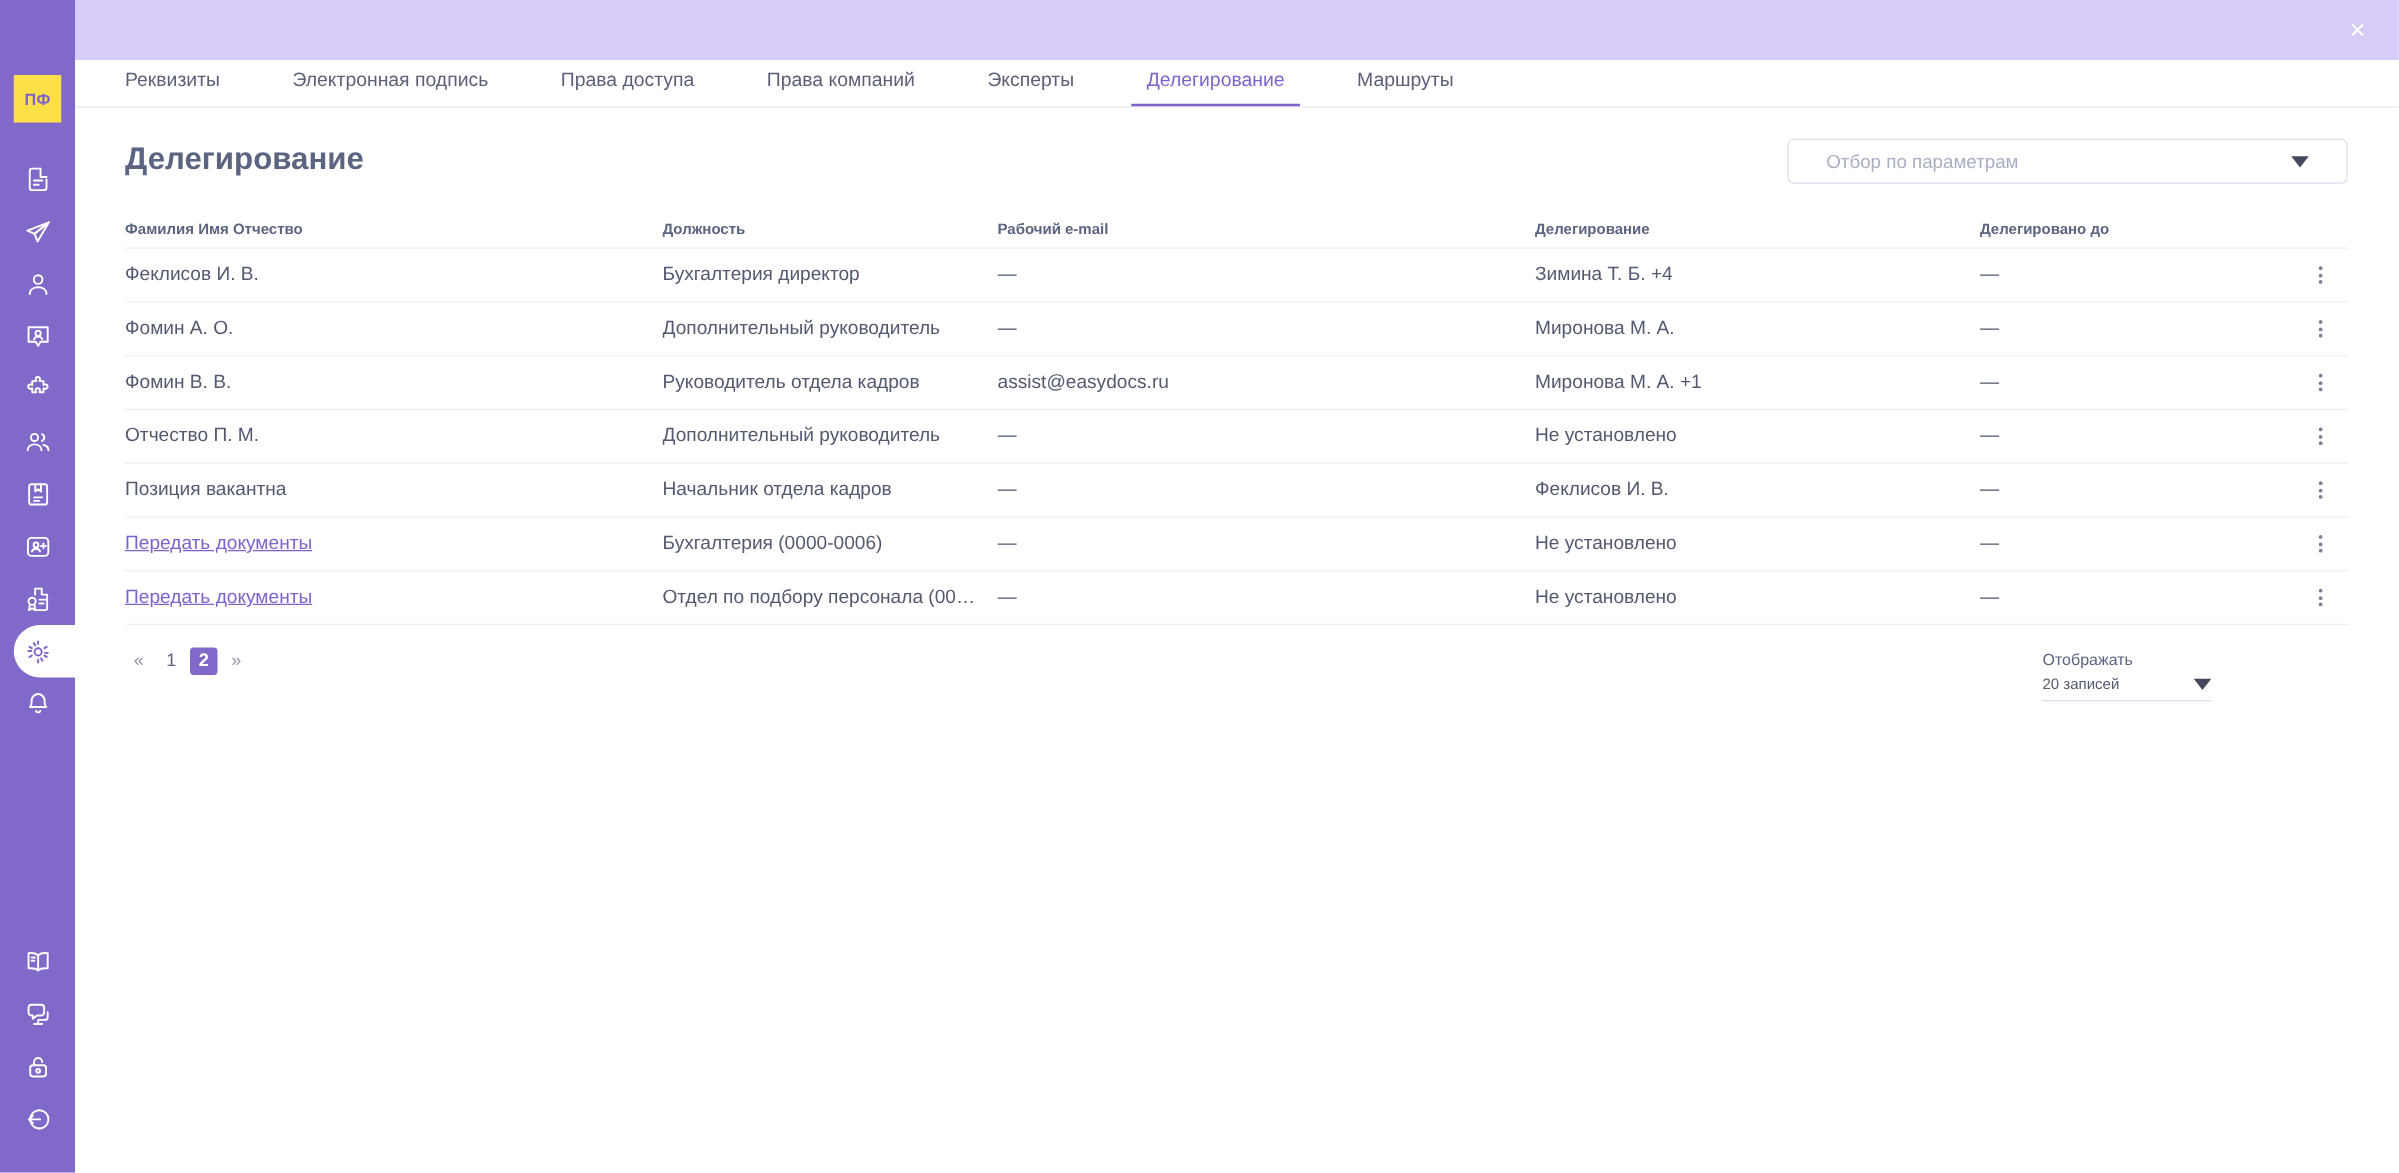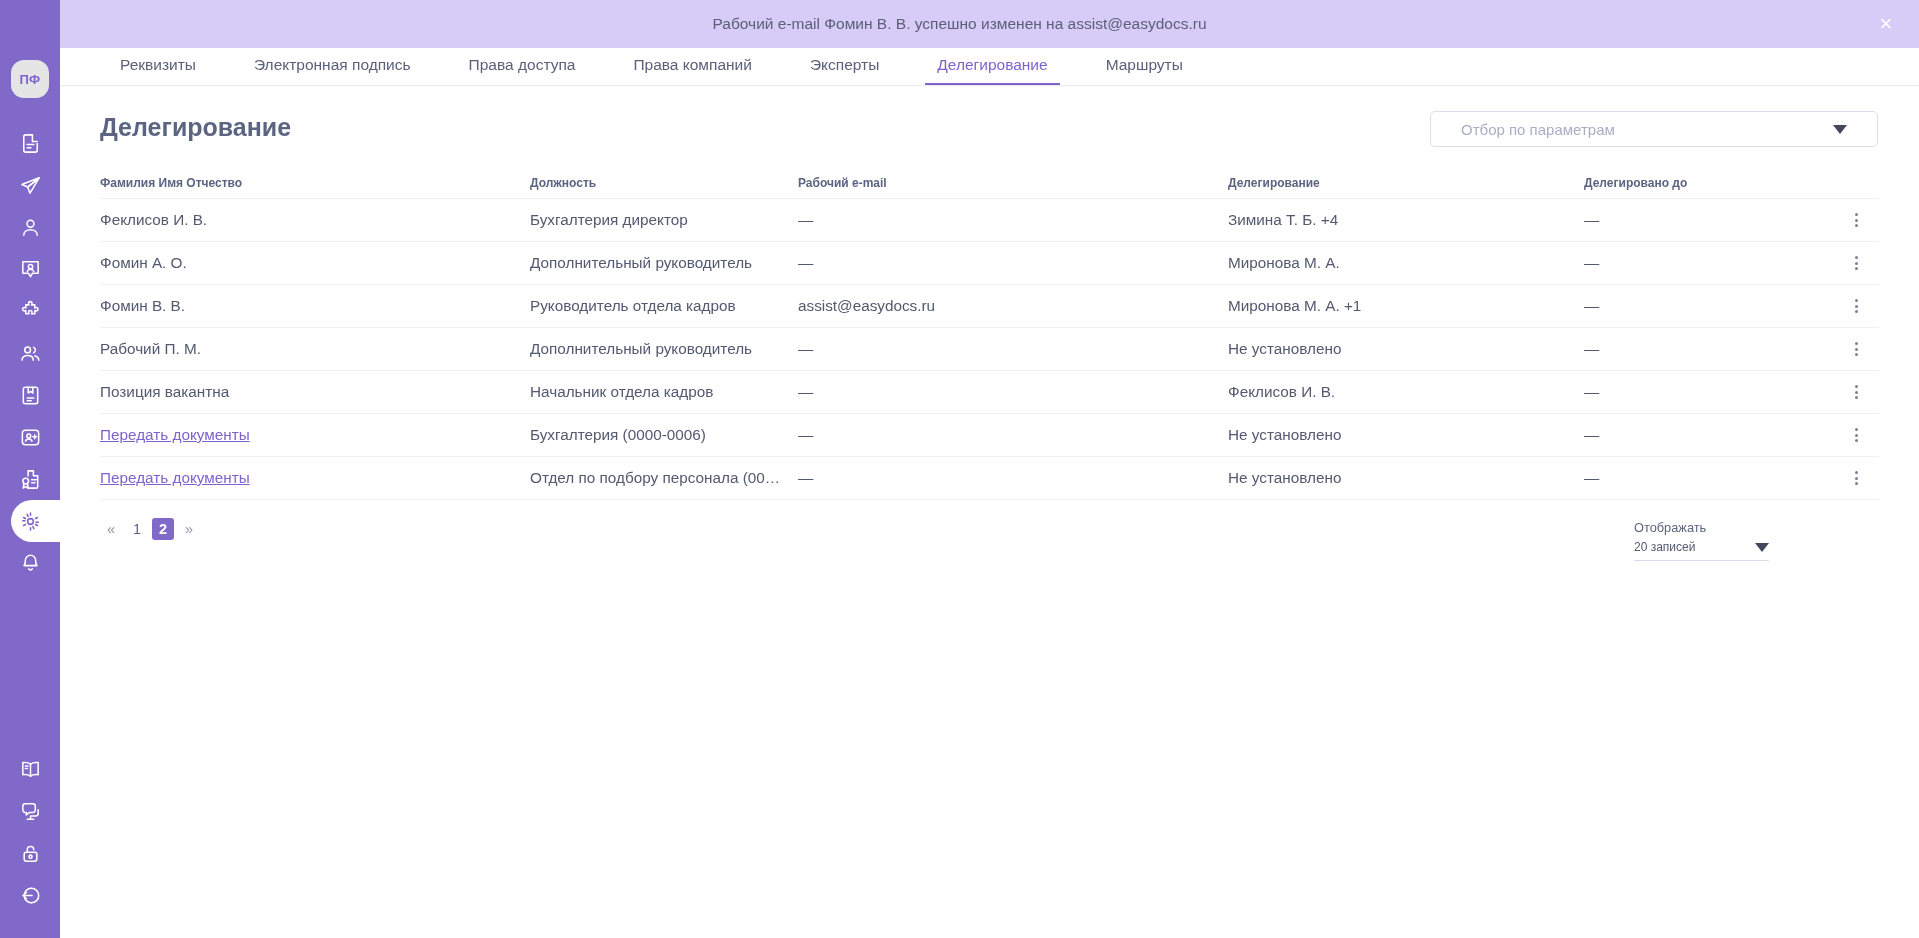--- a/index.html
+++ b/index.html
@@ -16,22 +16,22 @@
     position: absolute; left: 0; top: 0;
     width: 60px; height: 938px;
     background: #8069c8;
     display: flex; flex-direction: column;
     align-items: center;
     z-index: 30;
   }
   #logo {
     width: 38px; height: 38px;
     margin-top: 60px;
-    background: #e5e5e5;
-    border-radius: 13px;
+    background: #fde047;
+    border-radius: 0;
     display: flex; align-items: center; justify-content: center;
     color: #7e63cd;
     font-size: 13px; font-weight: 700;
     letter-spacing: .2px;
     flex: none;
   }
   .nav-group { display: flex; flex-direction: column; align-items: center; }
   #nav-top { margin-top: 24px; }
   #nav-bottom { margin-top: auto; margin-bottom: 22px; }
   .nav-item {
@@ -74,21 +74,21 @@
     cursor: pointer;
   }
 
   
   #tabbar {
     position: absolute; left: 60px; top: 48px;
     width: 1859px; height: 38px;
     background: #ffffff;
     border-bottom: 1px solid #e9e9f2;
     display: flex; align-items: flex-end;
-    padding-left: 48px;
+    padding-left: 28px;
     z-index: 10;
   }
   .tab {
     height: 38px;
     display: flex; align-items: center;
     padding: 0 12px;
     margin-right: 34px;
     font-size: 15.5px;
     color: #5b5f78;
     cursor: pointer;
@@ -362,21 +362,20 @@
             <path fill="none" stroke-width="1.6" stroke-linecap="round" stroke-linejoin="round" d="M13 4.4a7.6 7.6 0 0 0 0 15.2"></path>
             <path fill="none" stroke-width="1.6" stroke-linecap="round" stroke-linejoin="round" d="M13.6 12H4.4"></path>
             <path fill="none" stroke-width="1.6" stroke-linecap="round" stroke-linejoin="round" d="M7.6 8.8 4.4 12l3.2 3.2"></path>
           </svg>
         </span>
       </div>
     </div>
 </div>
 
 <div id="notify">
-  <span id="notify-text">Рабочий e-mail Фомин В. В. успешно изменен на assist@easydocs.ru</span>
   <span id="notify-close">×</span>
 </div>
 
 <div id="tabbar">
     <div class="tab">
       <span>Реквизиты</span>
     </div>
     <div class="tab">
       <span>Электронная подпись</span>
     </div>
@@ -453,21 +452,21 @@
           <div class="cell c-until">—</div>
           <div class="cell c-menu">
             <div class="kebab">
               <i></i>
               <i></i>
               <i></i>
             </div>
           </div>
         </div>
         <div class="trow">
-          <div class="cell c-name"><span>Рабочий П. М.</span></div>
+          <div class="cell c-name"><span>Отчество П. М.</span></div>
           <div class="cell c-pos">Дополнительный руководитель</div>
           <div class="cell c-mail">—</div>
           <div class="cell c-deleg">Не установлено</div>
           <div class="cell c-until">—</div>
           <div class="cell c-menu">
             <div class="kebab">
               <i></i>
               <i></i>
               <i></i>
             </div>

